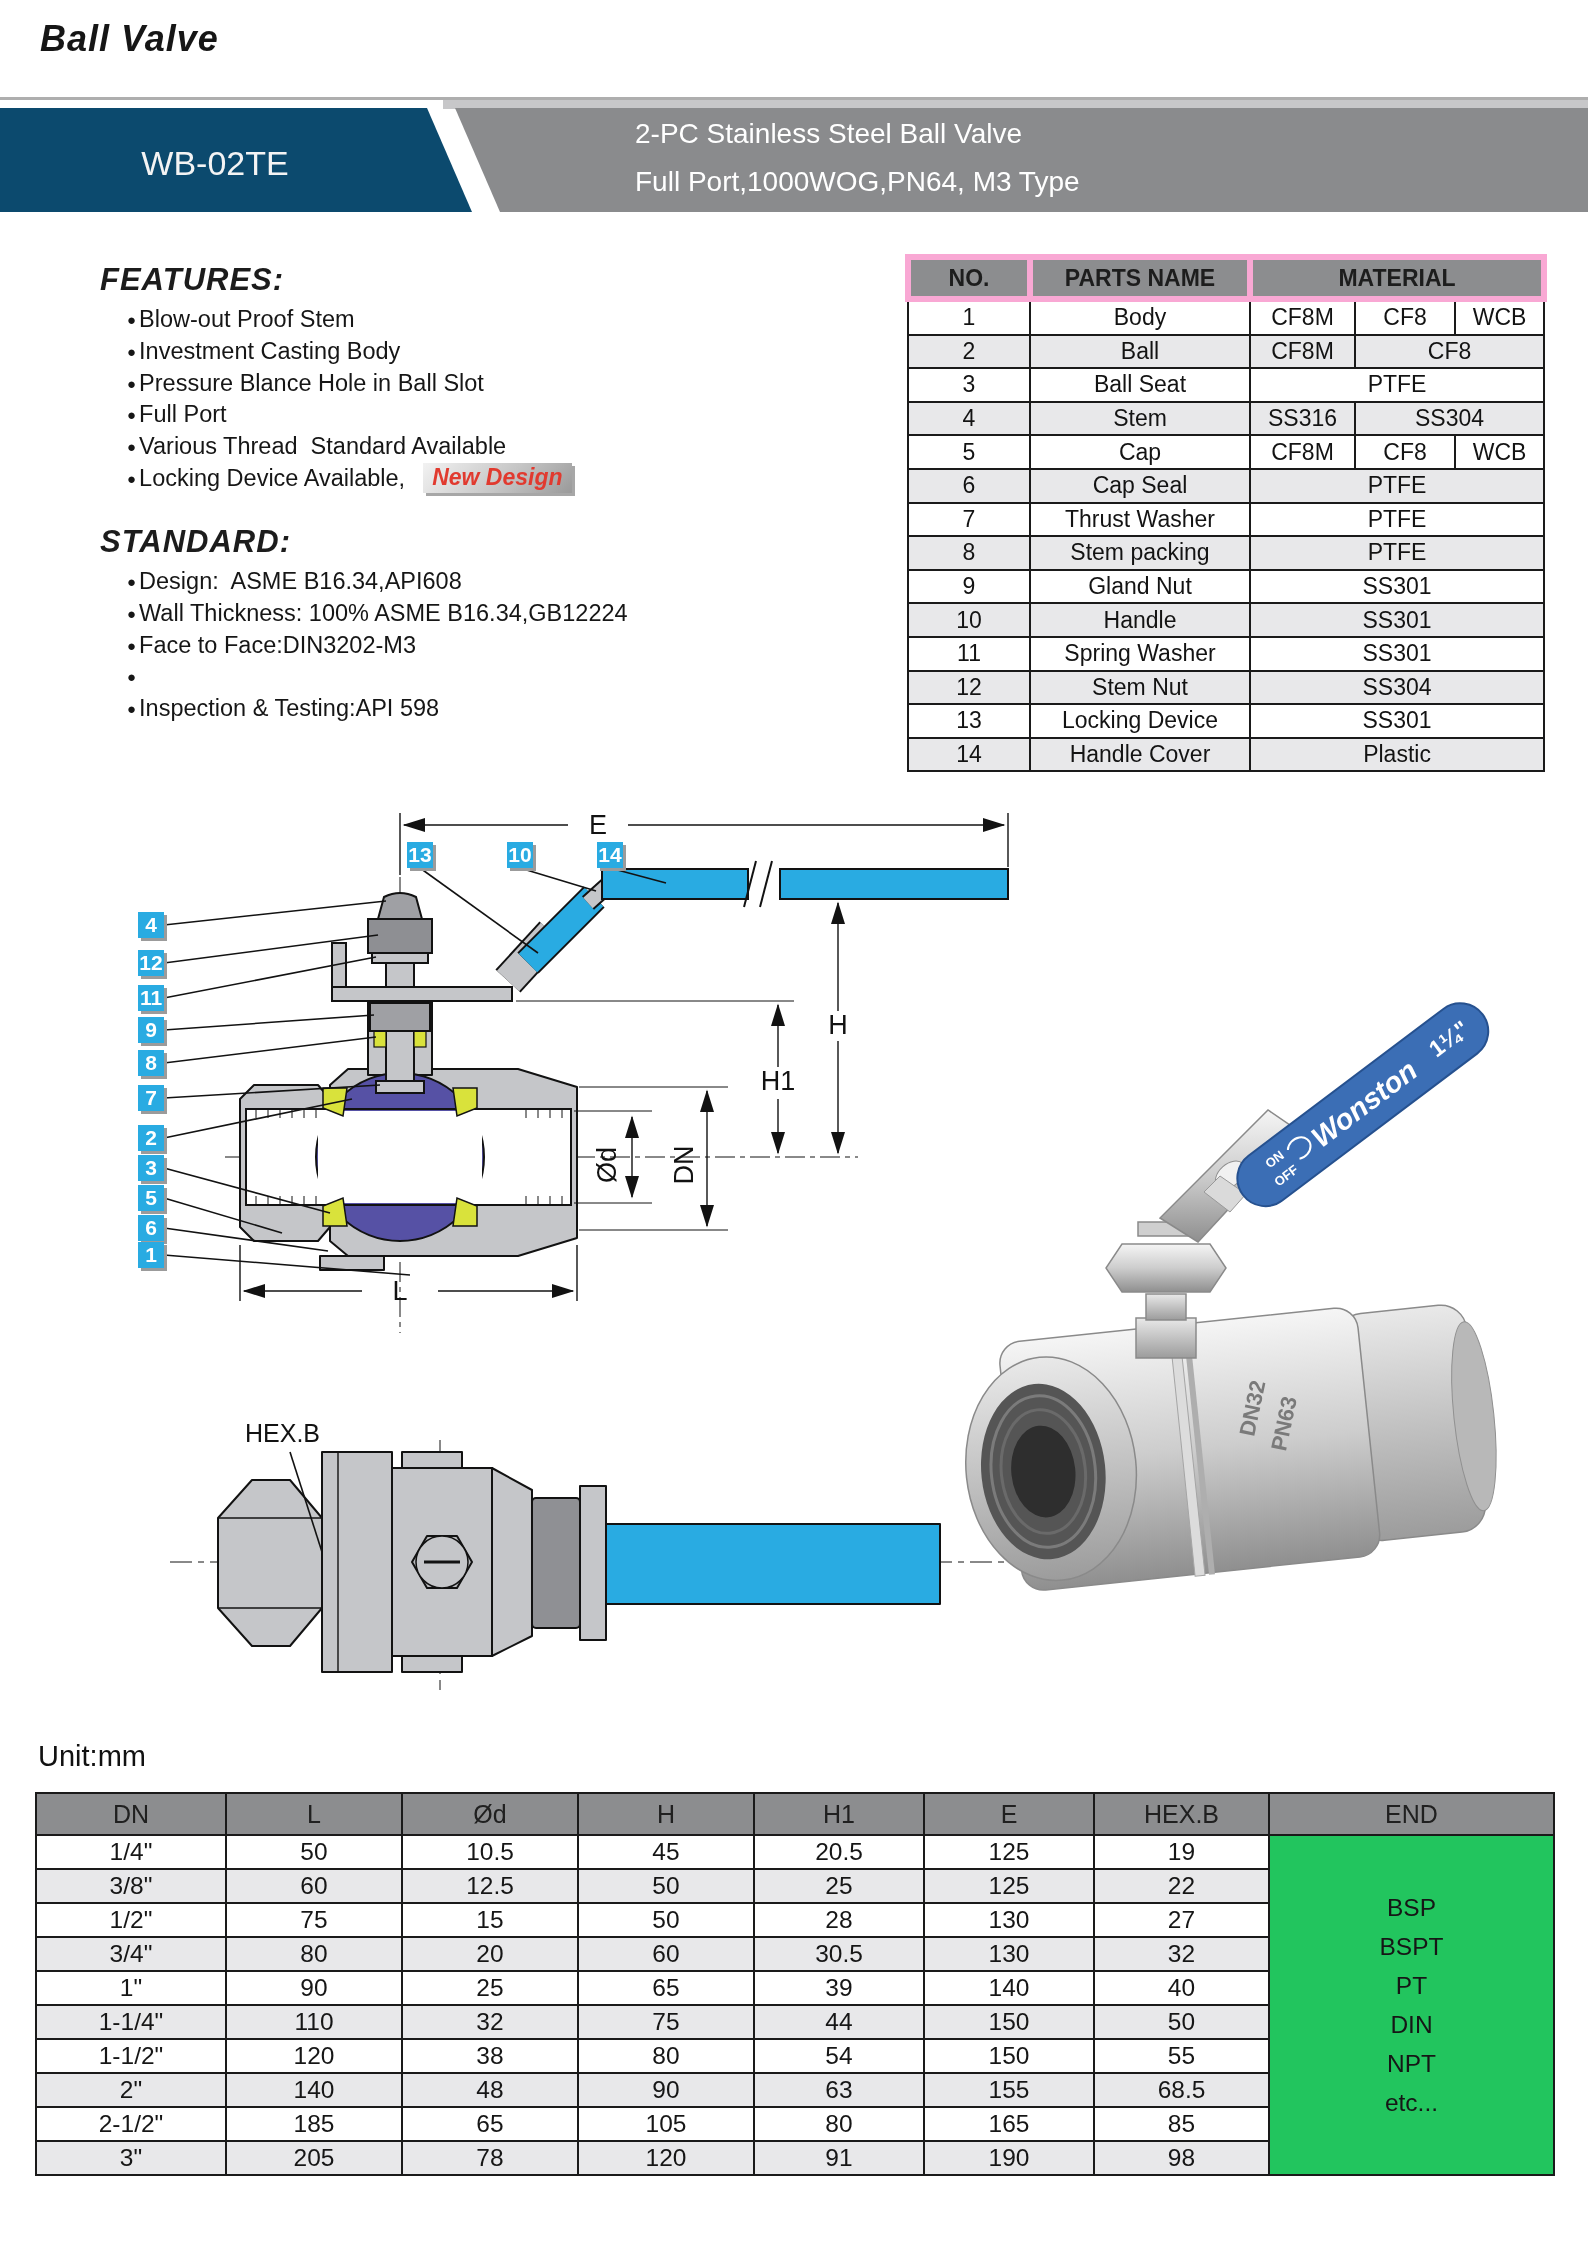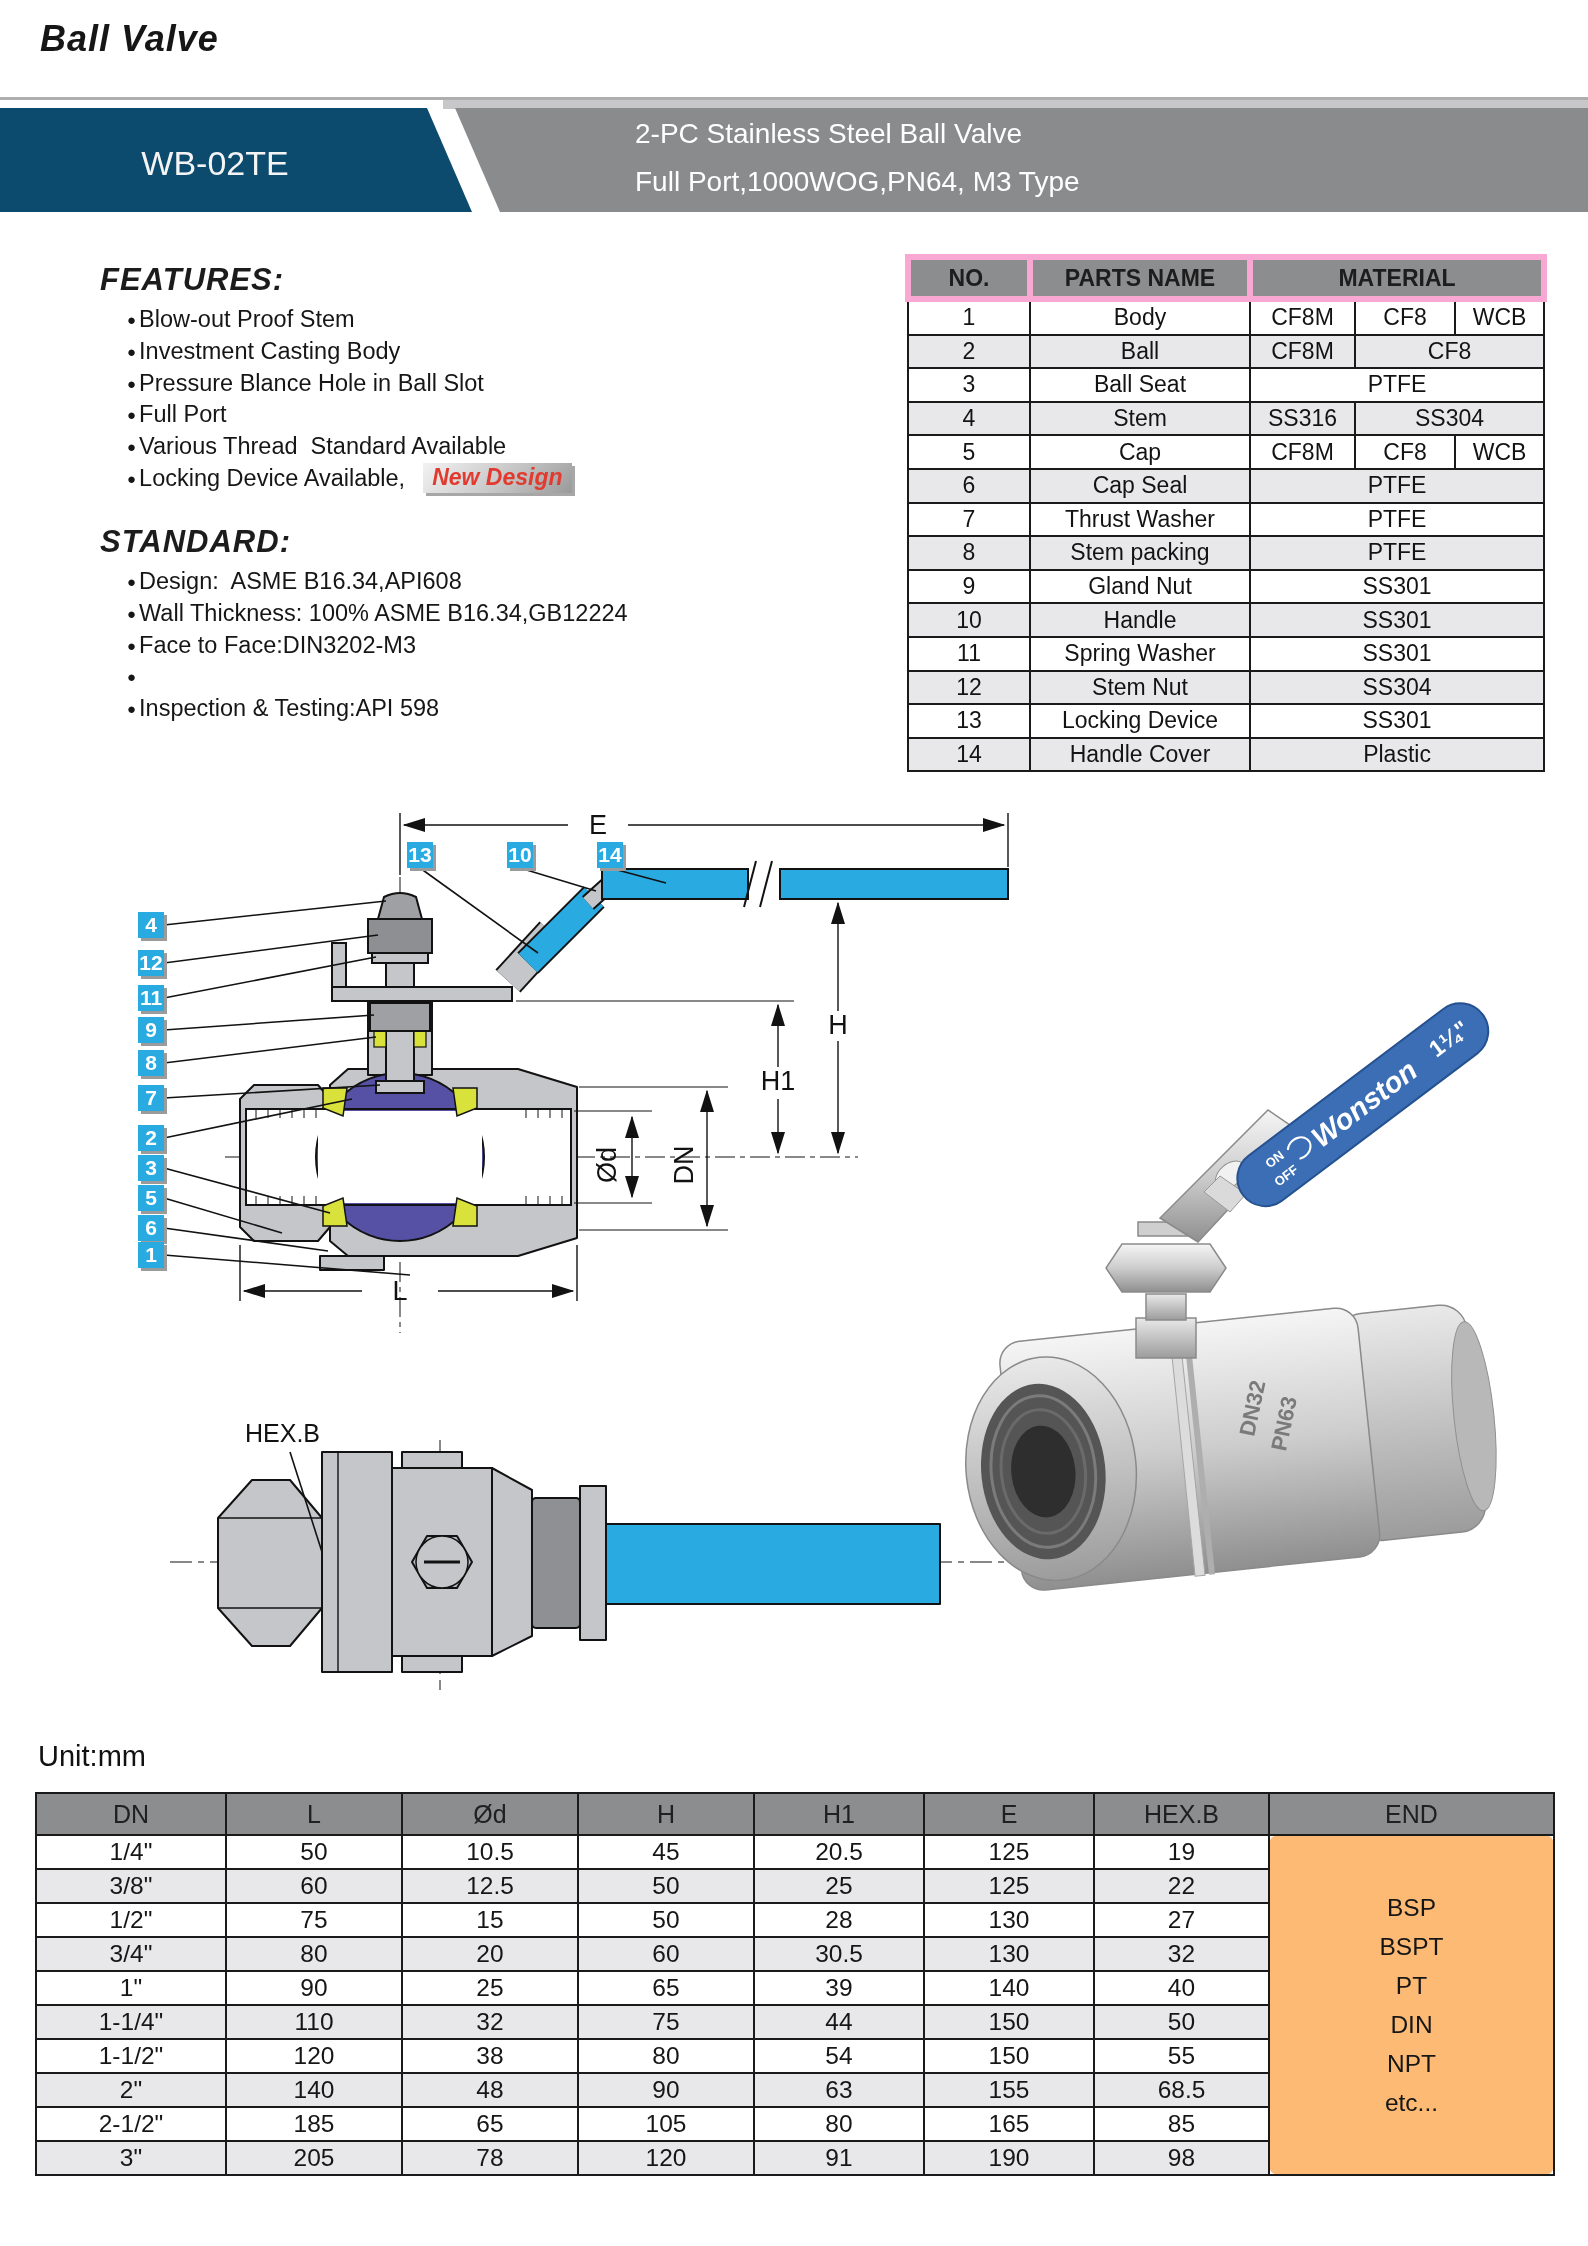--- a/index.html
+++ b/index.html
@@ -65,21 +65,21 @@
   .dim-table {
     position:absolute; left:35px; top:1792px; width:1518px;
     font-size:24.5px; color:#161616; text-align:center;
   }
   .dim-table th {
     background:#8C8D8F; height:40px; font-weight:normal; border:2px solid #1a1a1a;
     font-size:25px; color:#202020; padding:0;
   }
   .dim-table td { border:2px solid #1a1a1a; height:32px; padding:0; background:#fff; }
   .dim-table tr.alt td { background:#E8E8EA; }
-  .dim-table td.end-cell { background:#fdba74; vertical-align:middle; font-size:24.5px;border-radius:9px; }
+  .dim-table td.end-cell { background:#22c55e; vertical-align:middle; font-size:24.5px; }
   .end-cell div { line-height:39px; }
 
   .svg-abs { position:absolute; }
   #xsec   { left:80px;  top:785px;  }
   #sideview { left:140px; top:1390px; }
   #photo  { left:908px; top:960px;  }
   svg text { font-family:"Liberation Sans", sans-serif; }
 </style>
 </head>
 <body>

